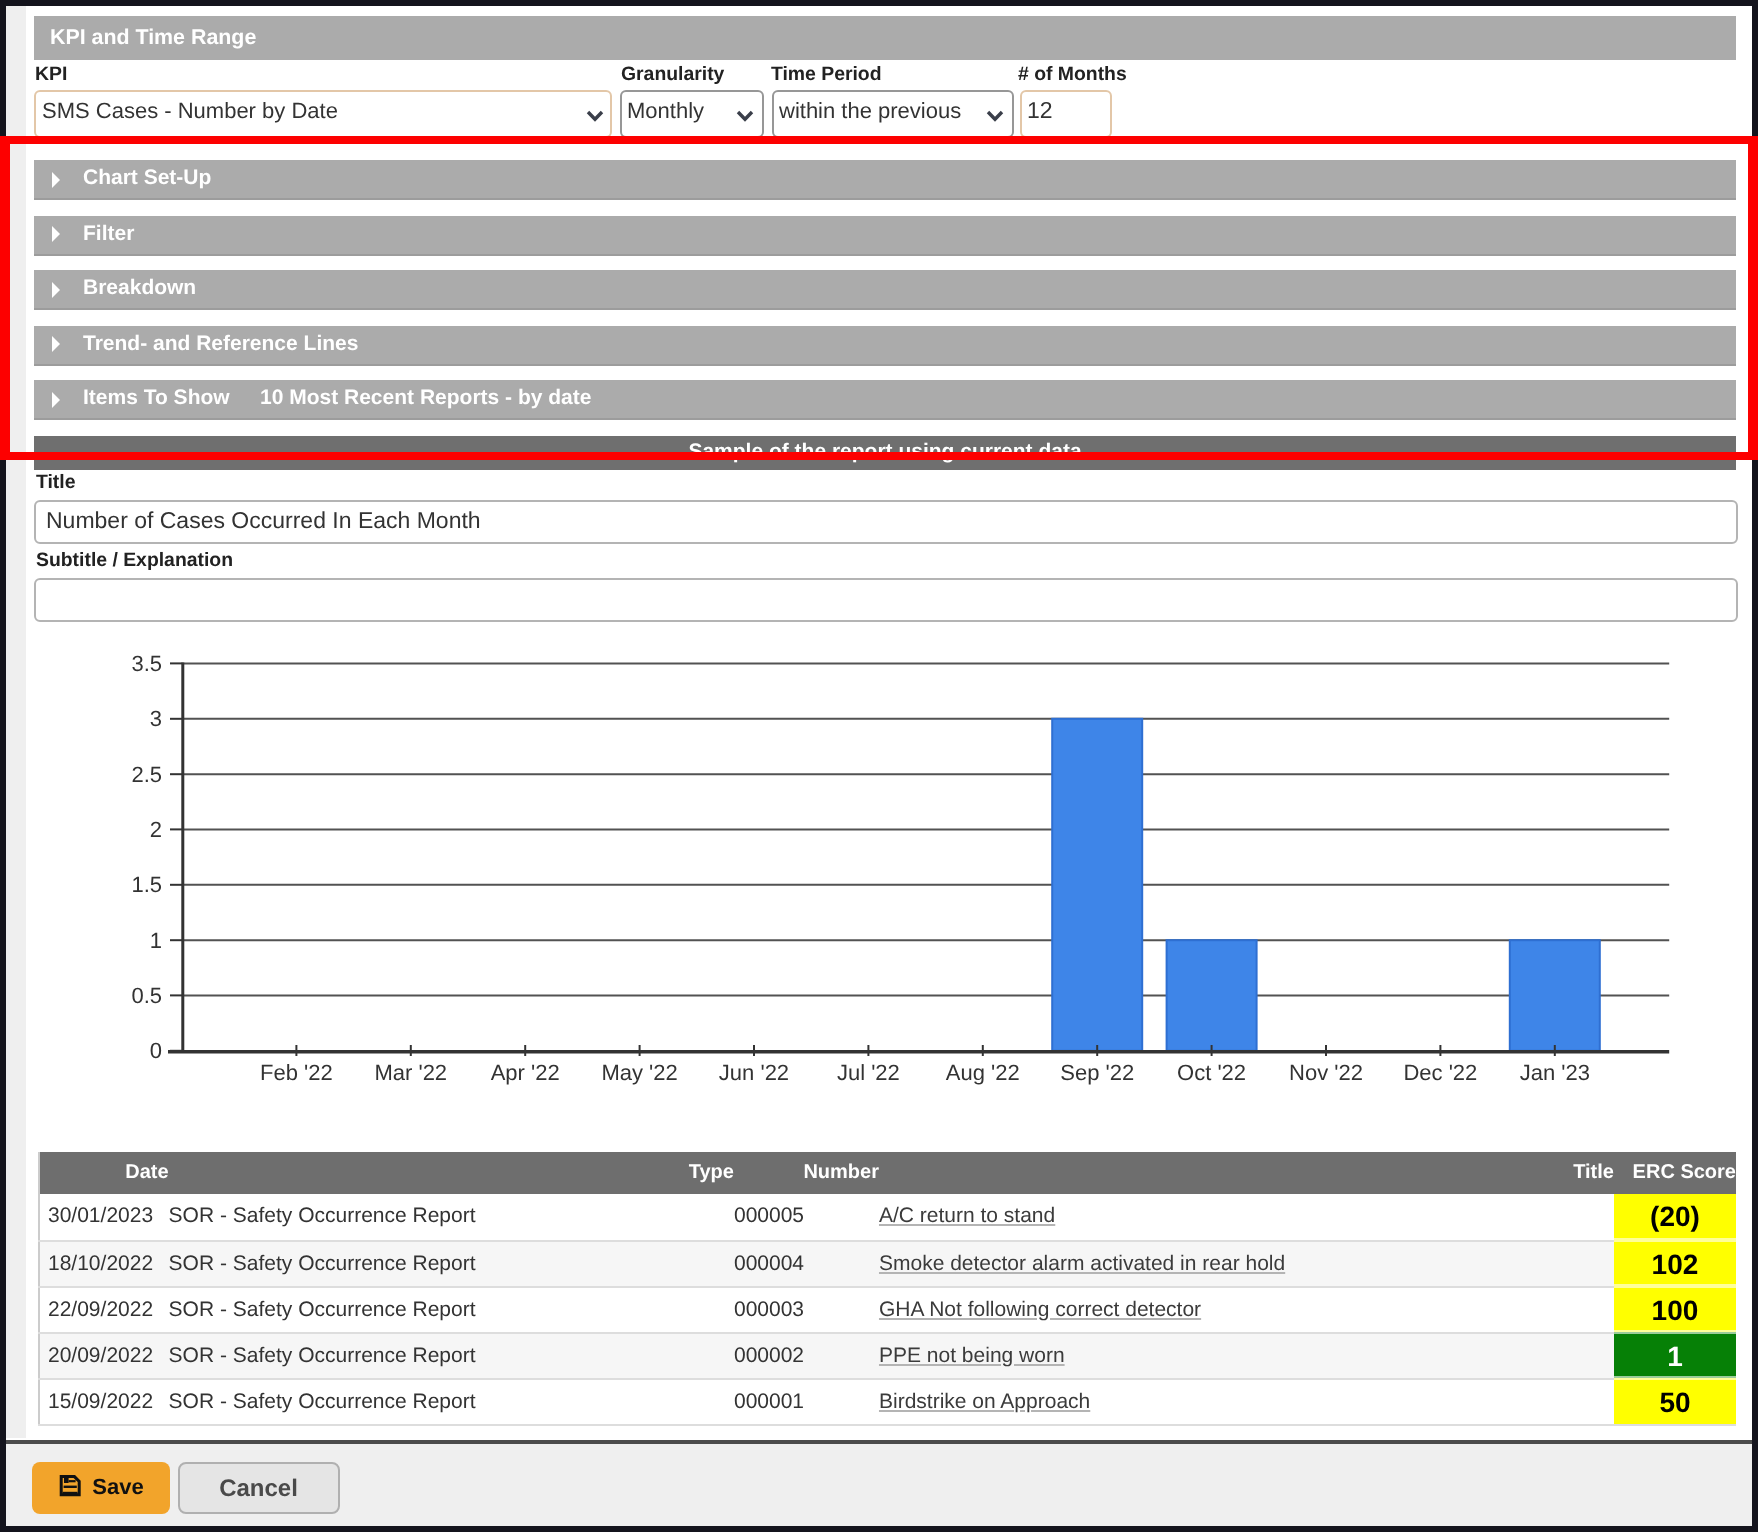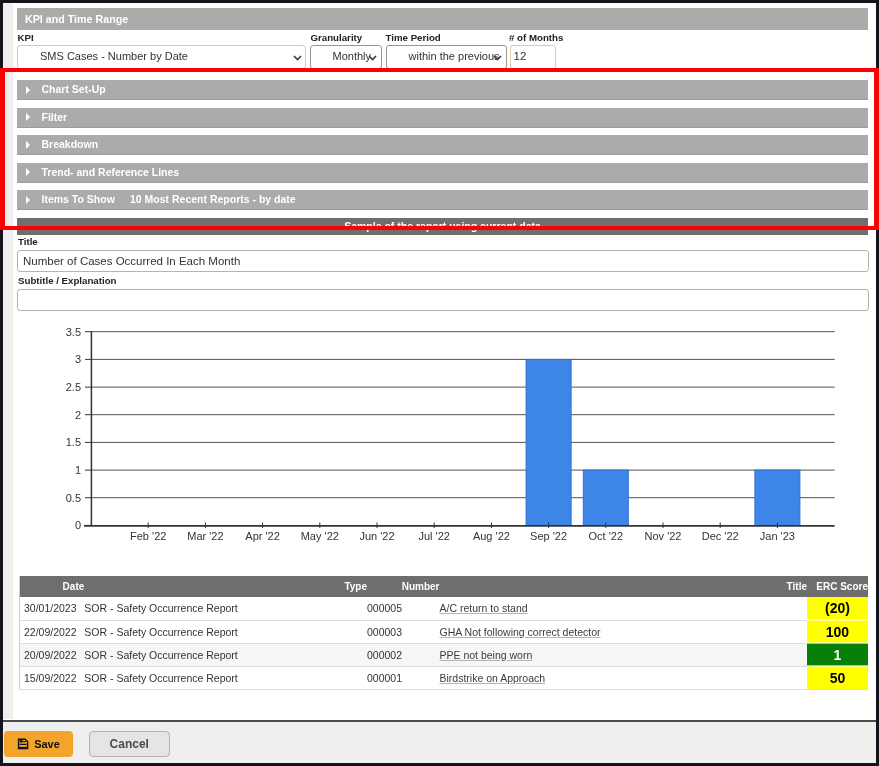--- a/index.html
+++ b/index.html
@@ -7,21 +7,21 @@
 body { position:relative; background:#ffffff; font-family:"Liberation Sans",sans-serif; overflow:hidden; }
 .abs { position:absolute; }
 .frame { position:absolute; left:0; top:0; width:879px; height:766px; border:3px solid #14141d; z-index:30; pointer-events:none; }
 .redbox { position:absolute; left:0; top:67.5px; width:879px; height:162.5px; border:4.6px solid #fd0000; border-left-width:5px; border-right-width:5px; z-index:40; }
 .leftstrip { position:absolute; left:3px; top:3px; width:10px; height:716px; background:#efefef; }
 .secbar { position:absolute; left:17px; width:851px; height:20px; background:#ababab; color:#fff; font-weight:bold; font-size:10.5px; line-height:19px; border-bottom:1px solid #9c9c9c; }
 .secbar .tri { position:absolute; left:8.5px; top:5.5px; width:0; height:0; border-left:4px solid #fff; border-top:4.5px solid transparent; border-bottom:4.5px solid transparent; }
 .secbar span { position:absolute; left:24.5px; top:0; }
 .hdrbar { position:absolute; left:17px; top:8px; width:851px; height:22px; background:#ababab; color:#fff; font-weight:bold; font-size:10.7px; line-height:22px; padding-left:8px; }
 .lbl { position:absolute; font-size:9.7px; font-weight:bold; color:#222; }
-.sel { position:absolute; top:44.5px; height:24px; background:#fff; border:1.5px solid #979797; border-radius:3px; font-size:11px; color:#333; line-height:21px; padding-left:22px; }
+.sel { position:absolute; top:44.5px; height:24px; background:#fff; border:1.5px solid #979797; border-radius:3px; font-size:11px; color:#333; line-height:21px; padding-left:3px; }
 .sel.tan, .inp.tan { border-color:#e3c7a8; }
 .chev { position:absolute; top:9px; width:9px; height:6px; }
 .inp { position:absolute; background:#fff; border:1px solid #b4b4b4; border-radius:3px; font-size:11.5px; color:#333; }
 .samplebar { position:absolute; left:17px; top:218px; width:851px; height:17px; background:#6f6f6f; color:#fff; font-weight:bold; font-size:10.5px; line-height:17px; text-align:center; }
 table.rep { position:absolute; left:18.5px; top:576px; border-collapse:collapse; table-layout:fixed; width:849px; font-size:10.5px; color:#333; border-left:1px solid #ccc; }
 tr.alt td { background:#f6f6f6; }
 table.rep th { background:#6e6e6e; color:#fff; font-weight:bold; font-size:10px; height:21px; text-align:right; padding:0; }
 table.rep td { height:23px; border-bottom:1px solid #ddd; padding:0; }
 table.rep .lnk { color:#3b3b3b; text-decoration:underline; text-decoration-color:#b4b4b4; }
 td.score { text-align:center; font-weight:bold; font-size:14px; }
@@ -176,20 +176,27 @@
     <th>Title</th>
     <th class="score">ERC Score</th>
   </tr>
   <tr>
     <td style="padding-left:4.5px;">30/01/2023</td>
     <td>SOR - Safety Occurrence Report</td>
     <td>000005</td>
     <td><span class="lnk">A/C return to stand</span></td>
     <td class="score" style="background:#ffff00 !important; color:#000; border-bottom:2px solid rgba(255,255,255,0.6);">(20)</td>
   </tr>
+  <tr class="alt">
+    <td style="padding-left:4.5px;">18/10/2022</td>
+    <td>SOR - Safety Occurrence Report</td>
+    <td>000004</td>
+    <td><span class="lnk">Smoke detector alarm activated in rear hold</span></td>
+    <td class="score" style="background:#ffff00 !important; color:#000; border-bottom:2px solid rgba(255,255,255,0.6);">102</td>
+  </tr>
   <tr>
     <td style="padding-left:4.5px;">22/09/2022</td>
     <td>SOR - Safety Occurrence Report</td>
     <td>000003</td>
     <td><span class="lnk">GHA Not following correct detector</span></td>
     <td class="score" style="background:#ffff00 !important; color:#000; border-bottom:2px solid rgba(255,255,255,0.6);">100</td>
   </tr>
   <tr class="alt">
     <td style="padding-left:4.5px;">20/09/2022</td>
     <td>SOR - Safety Occurrence Report</td>
@@ -202,21 +209,21 @@
     <td>SOR - Safety Occurrence Report</td>
     <td>000001</td>
     <td><span class="lnk">Birdstrike on Approach</span></td>
     <td class="score" style="background:#ffff00 !important; color:#000;">50</td>
   </tr>
 </tbody>
   </table>
 
 <div class="sep"></div>
 <div class="btnbar"></div>
-<div class="btn" style="left:4px; width:69px; background:#f2a42b; color:#111; line-height:26.5px; font-size:11px;">
+<div class="btn" style="left:16px; width:69px; background:#f2a42b; color:#111; line-height:26.5px; font-size:11px;">
   <svg style="vertical-align:-2px; margin-right:5px;" width="12" height="12" viewBox="0 0 12 12">
       <path d="M1.6 1.3 H8.2 L10.6 3.7 V10.4 H1.6 Z" fill="none" stroke="#111" stroke-width="1.5"></path>
       <rect x="3" y="1.3" width="2.3" height="3.2" fill="#111"></rect>
       <path d="M5.3 3.6 H8.8" stroke="#111" stroke-width="1.1"></path>
       <rect x="2.8" y="5.8" width="6.6" height="1.2" fill="#111"></rect>
       <rect x="2.3" y="8.9" width="7.5" height="1.5" fill="#111"></rect>
     </svg><span>Save</span>
 </div>
 <div class="btn" style="left:88.5px; width:81.5px; background:#e5e5e5; border:1px solid #b0b0b0; color:#4a4a4a; line-height:25px; font-size:12px;">Cancel</div>
 

